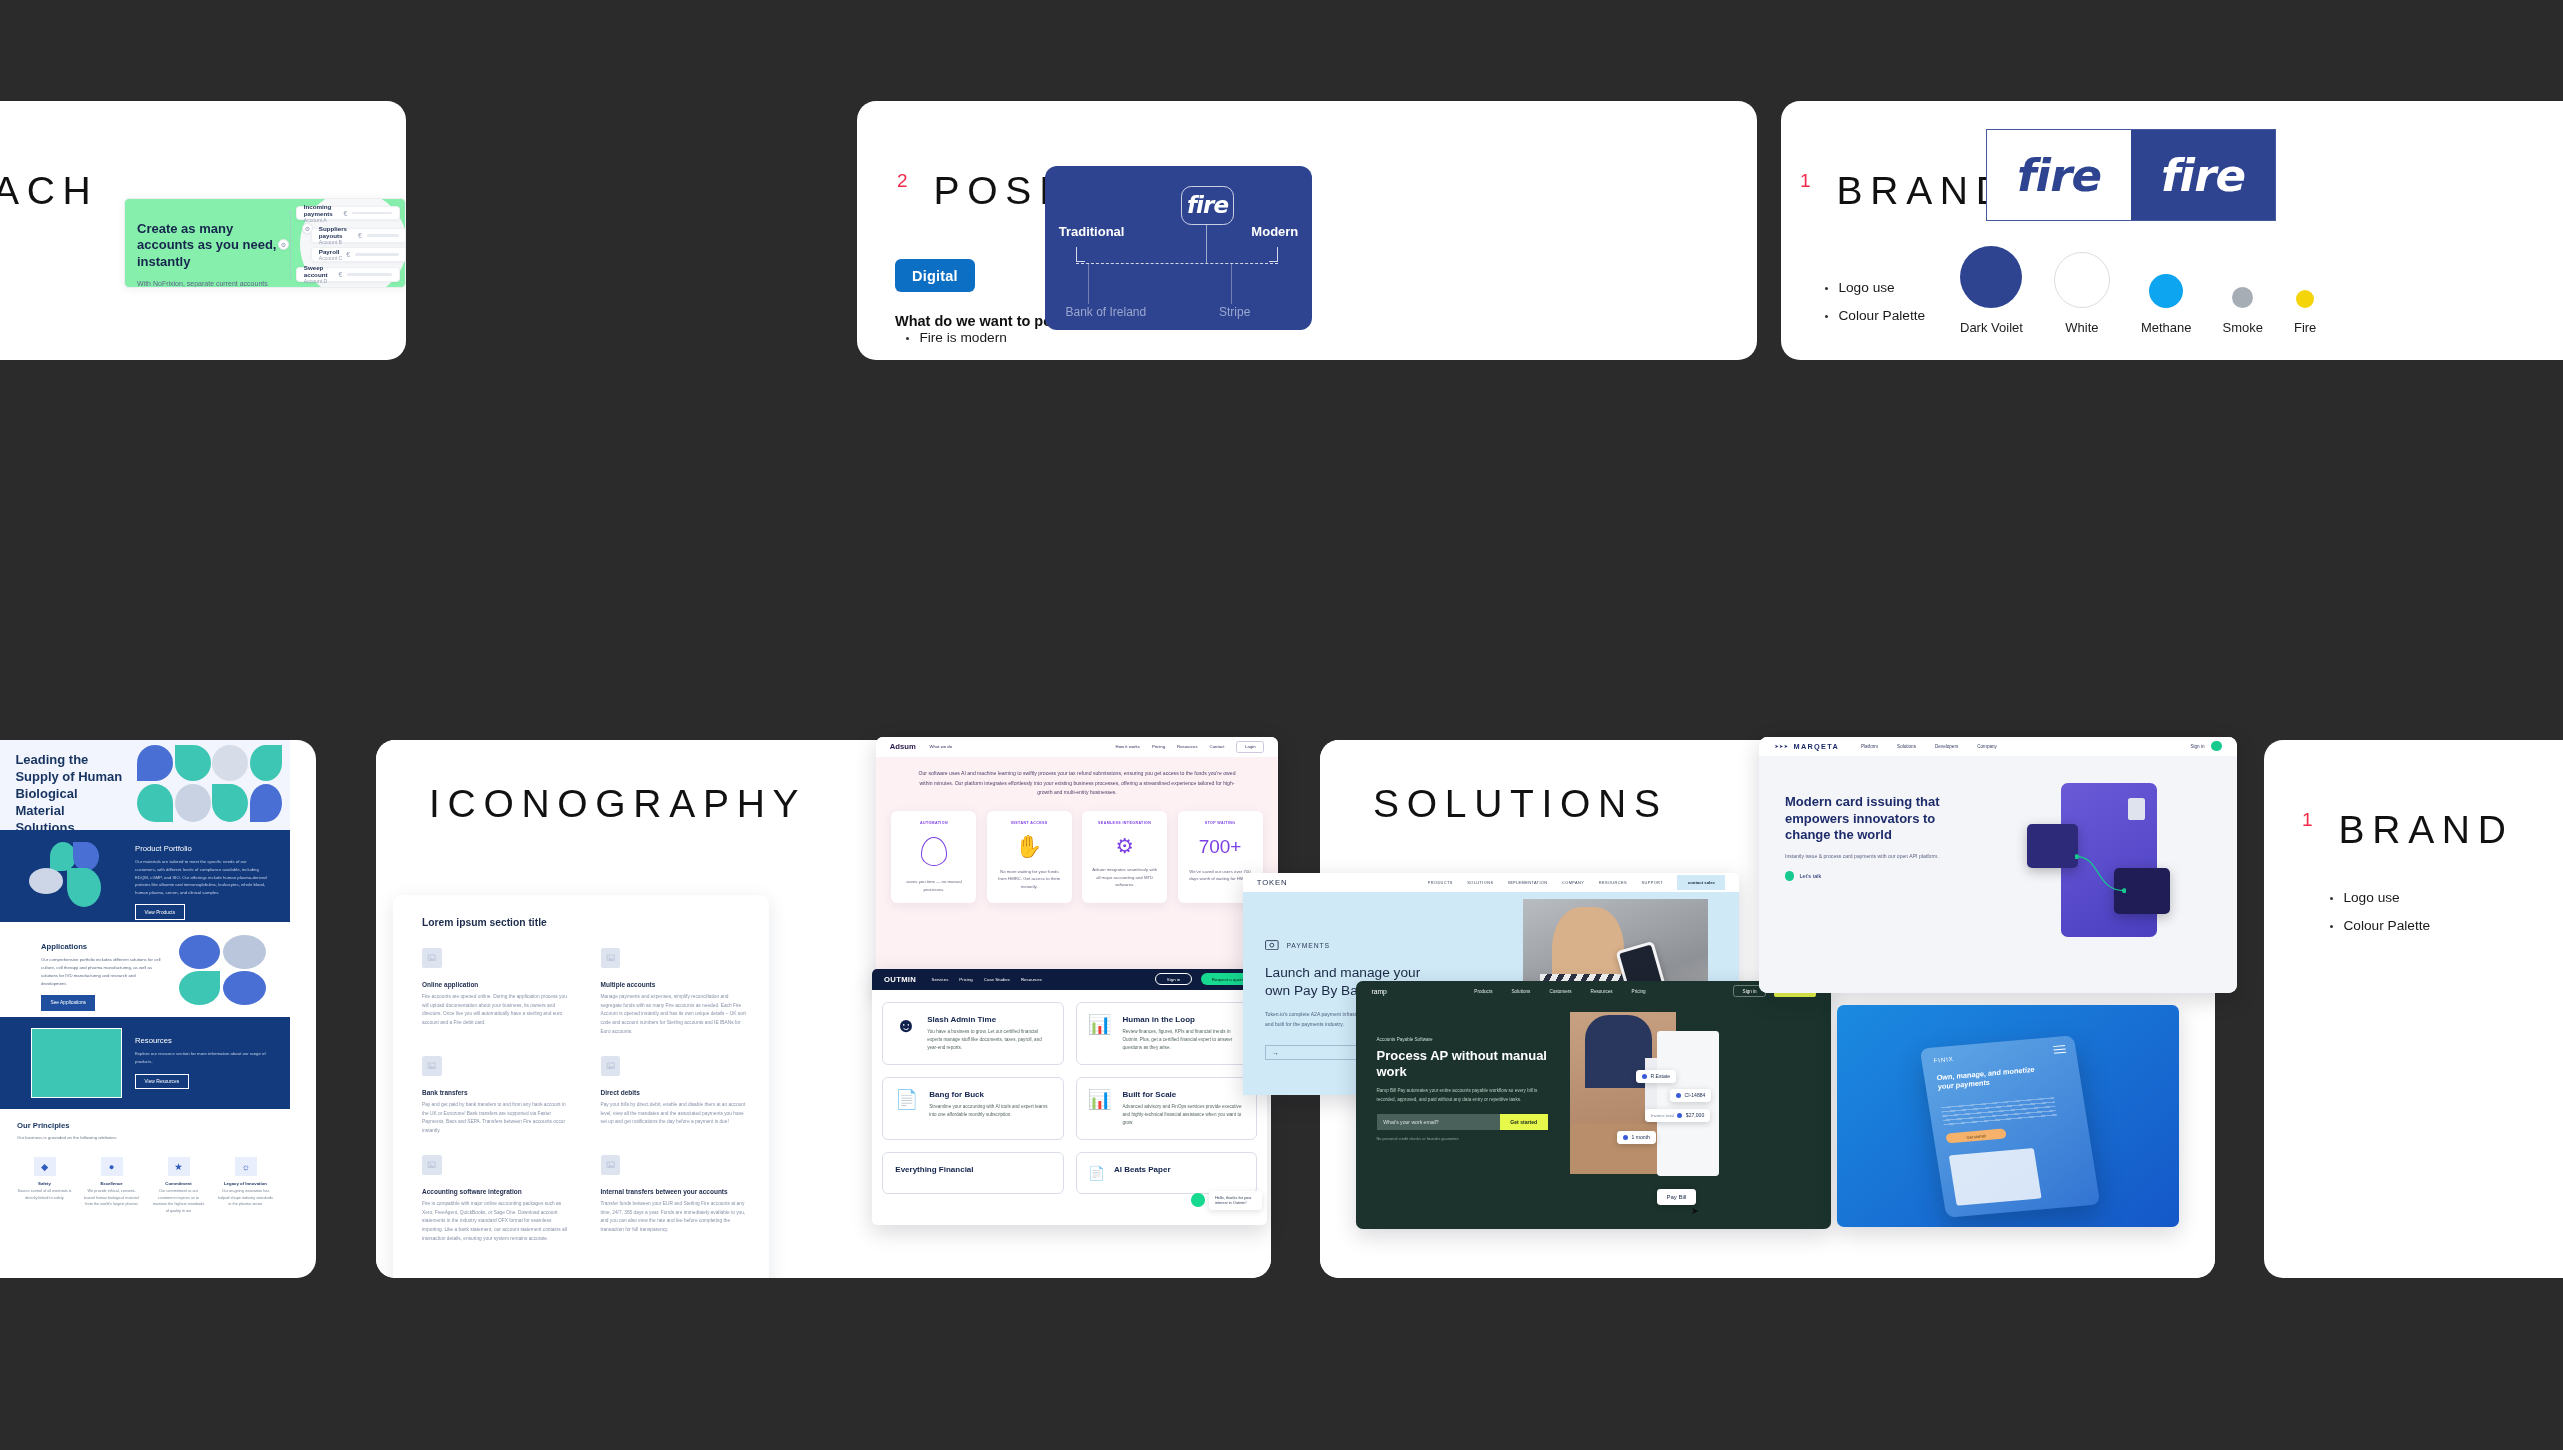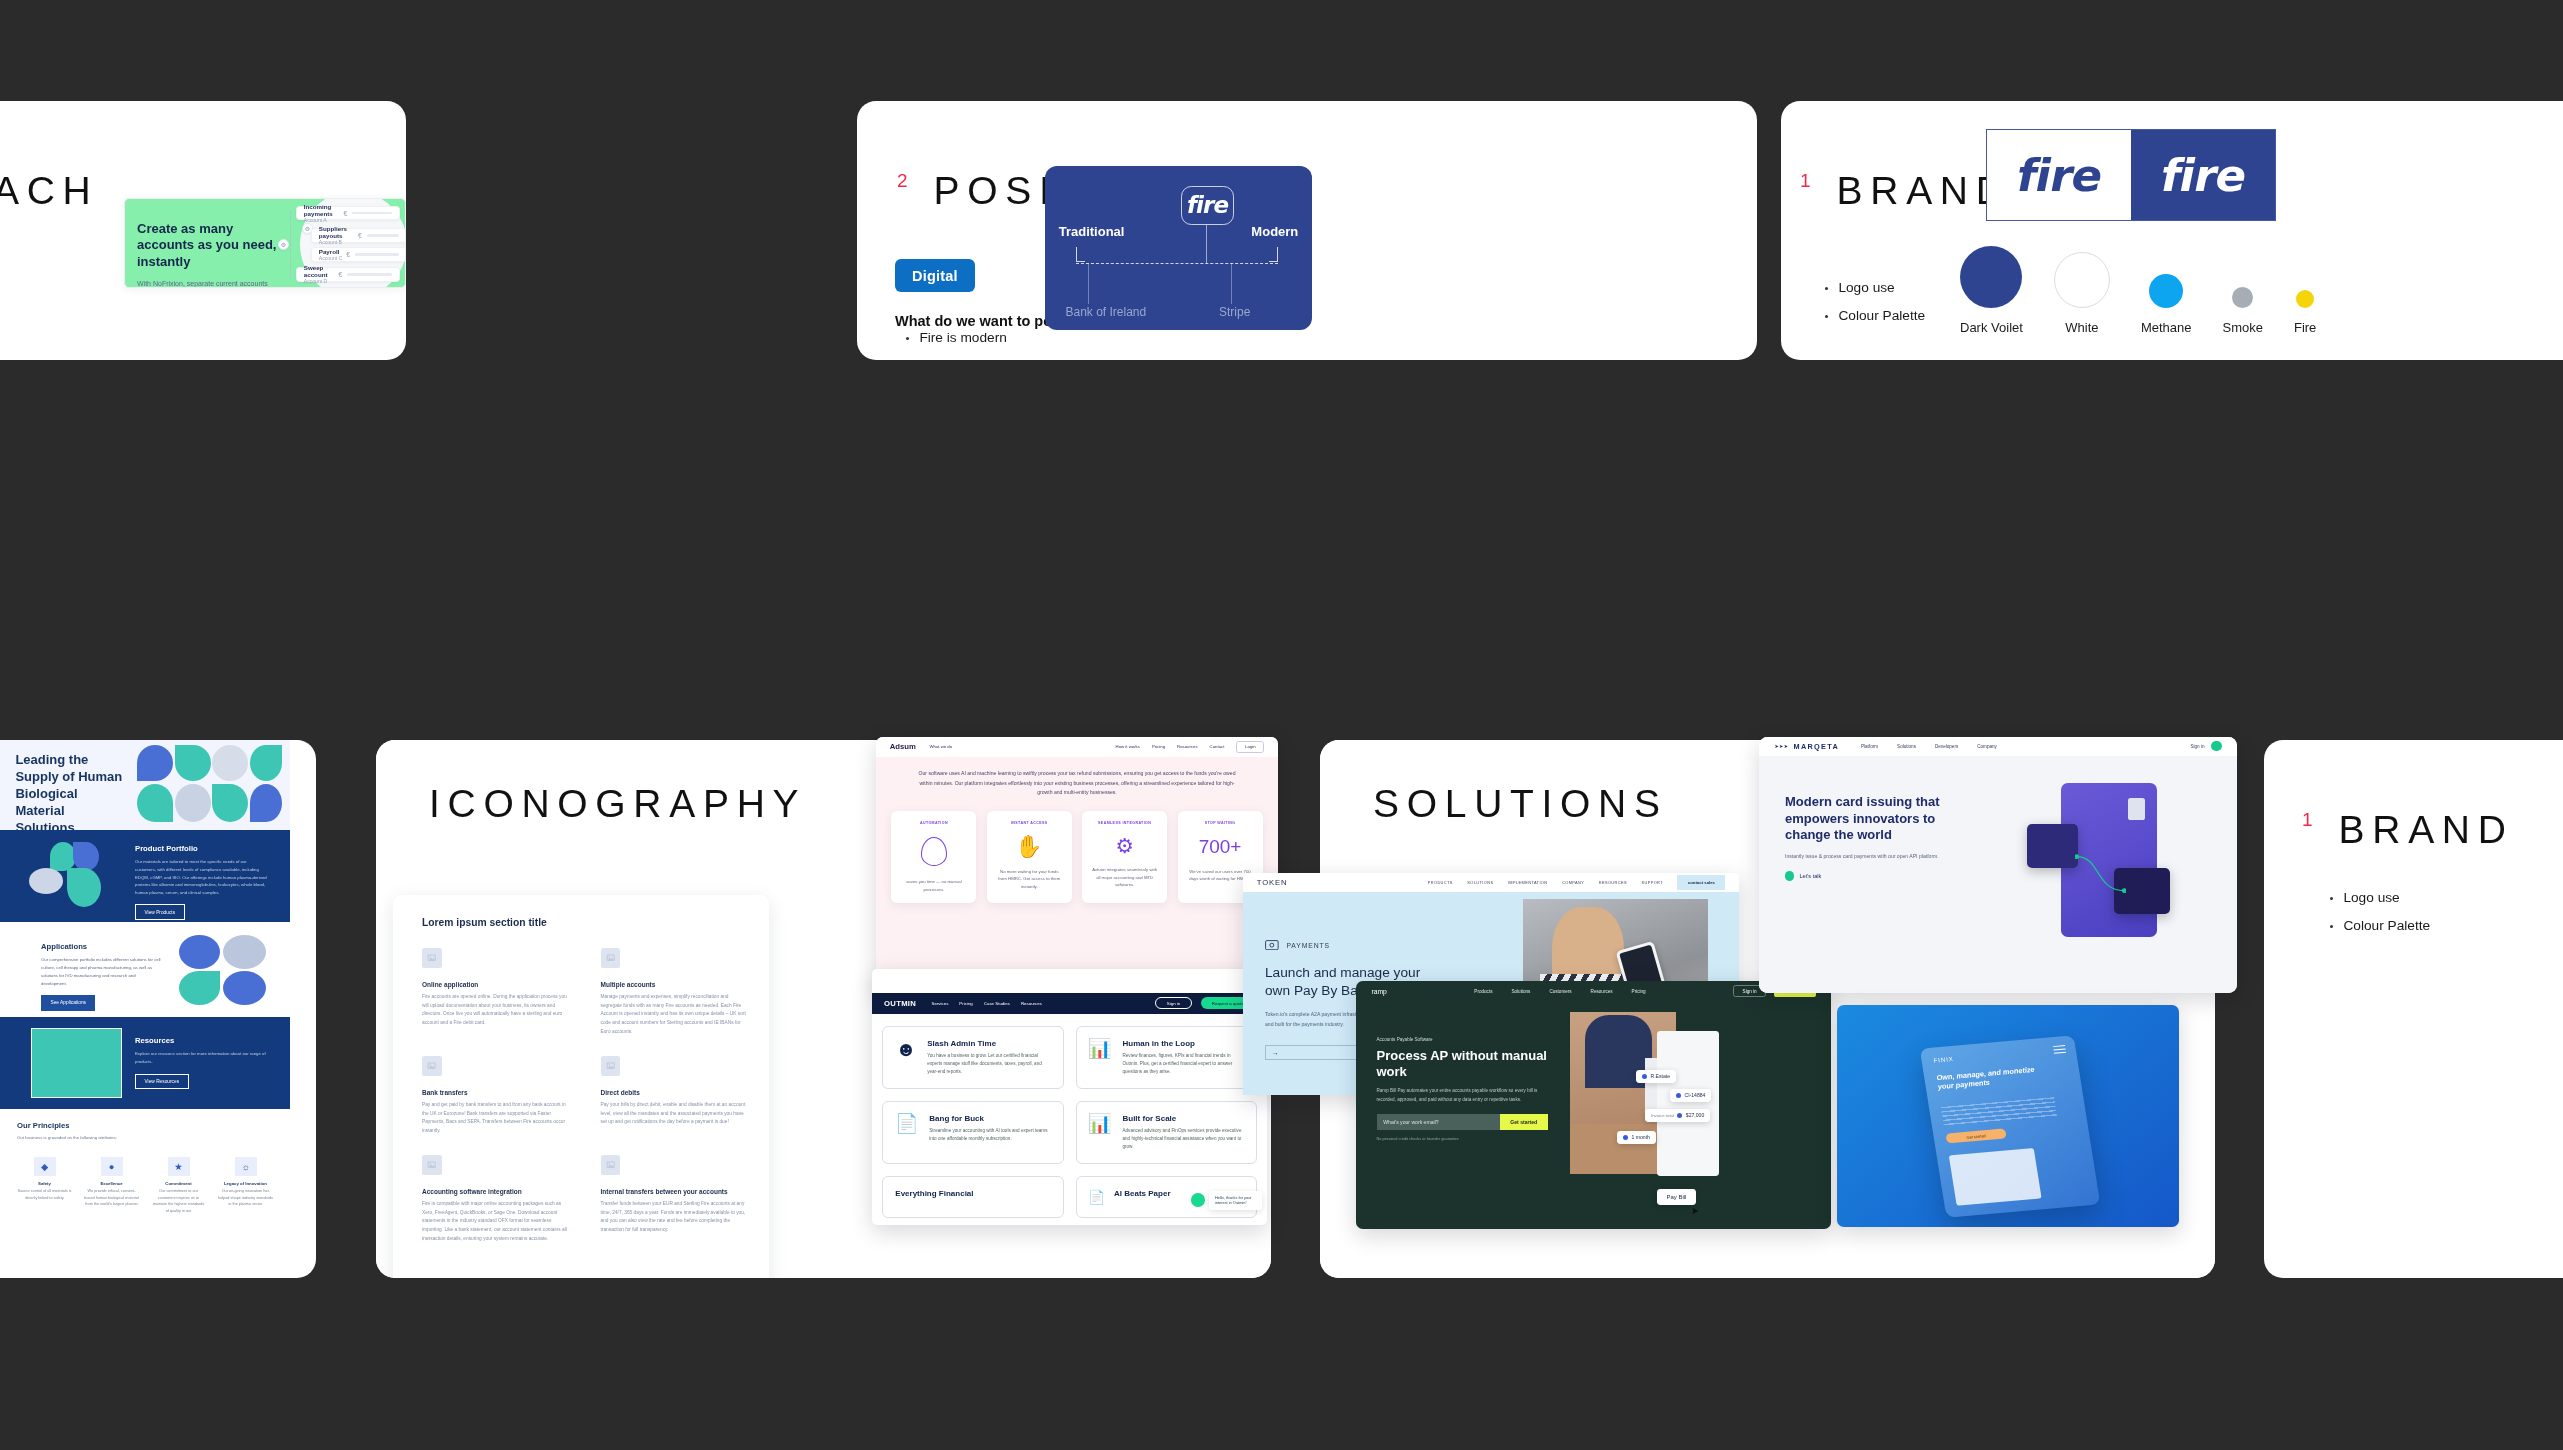--- a/index.html
+++ b/index.html
@@ -114,21 +114,21 @@
   
   .mock { position:absolute; overflow:hidden; background:#fff;
           box-shadow: 0 6.8px 22px rgba(10,14,30,.16); }
   .mock-nav { display:flex; align-items:center; height:100%; }
 
   
   .bio-hero { background:#f2f5fd; }
   .bio-h  { font-size:13px; font-weight:700; color:#17335f; line-height:1.3; }
   .bio-p  { font-size:4.6px; color:#55617d; line-height:1.8; margin-top:6.8px; }
   .bio-band { background:#123a7d; }
-  .bio-band h4 { color:#fff; font-size:7.7px; font-weight:700; }
+  .bio-band h4 { color:#fff; font-size:7.7px; font-weight:400; }
   .bio-band p  { color:#c3d0e6; font-size:4.3px; line-height:1.8; margin-top:5.1px; }
   .bio-btn { display:inline-block; border:0.9px solid #fff; color:#fff; font-size:4.8px;
              padding:4.3px 8.5px; margin-top:7.7px; }
   .bio-btn.solid { background:#1f4f9e; border-color:#1f4f9e; }
   .petal { position:absolute; }
 
   
   .ico-card { position:absolute; background:#fff; border-radius:8.5px;
               box-shadow:0 5.1px 19px rgba(20,30,60,.10); overflow:hidden; }
   .ico-title { font-size:10.3px; font-weight:700; color:#1d2b4d; }
@@ -516,21 +516,21 @@
         </div>
         <div class="ad-card" style="flex:1; padding:10.3px 8.5px;">
           <div class="ad-kicker">STOP WAITING</div>
           <div class="ad-big" style="margin:10.3px 0;">700+</div>
           <div class="ad-body">We've saved our users over 700 days worth of waiting for HMRC.</div>
         </div>
       </div>
     </div>
 
     <div class="mock" style="left:496px; top:229px; width:395px; height:256px; border-radius:5.1px;">
-      <div class="mock-nav outmin-nav" style="height:20.5px; padding:8px 12px;margin-top:24px;">
+      <div class="mock-nav outmin-nav" style="height:20.5px; padding:8px 12px;">
         <span style="font-size:7.7px;font-weight:700;color:#fff;letter-spacing:0.3px;">OUTMIN</span>
         <span style="display:flex;gap:11px;margin-left:15.4px;">
           <span style="font-size:4.4px;color:#fff;">Services</span>
           <span style="font-size:4.4px;color:#fff;">Pricing</span>
           <span style="font-size:4.4px;color:#fff;">Case Studies</span>
           <span style="font-size:4.4px;color:#fff;">Resources</span>
         </span>
         <span style="margin-left:auto;display:flex;gap:8.5px;align-items:center;">
           <span style="font-size:4.4px;color:#fff;border:0.9px solid #fff;border-radius:17px;padding:2.6px 11px;">Sign in</span>
           <span style="font-size:4.4px;color:#08261c;background:#17d990;border-radius:17px;padding:3.4px 11px;">Request a quote</span>

